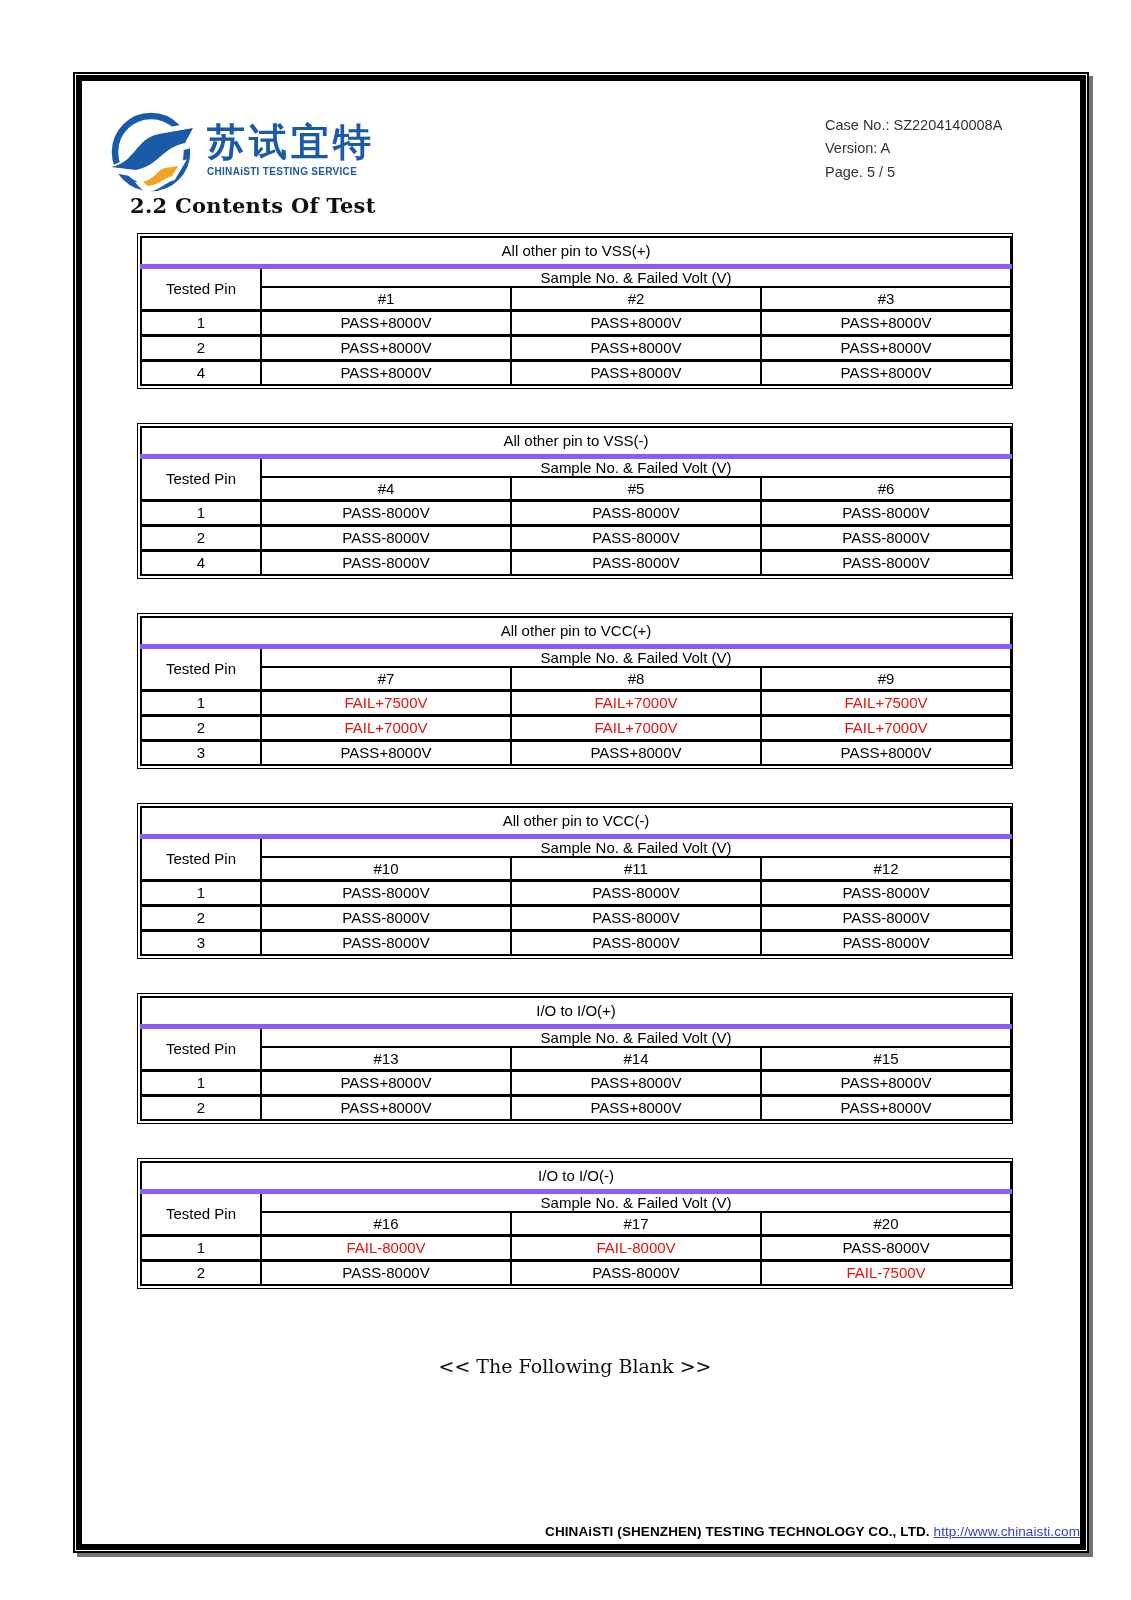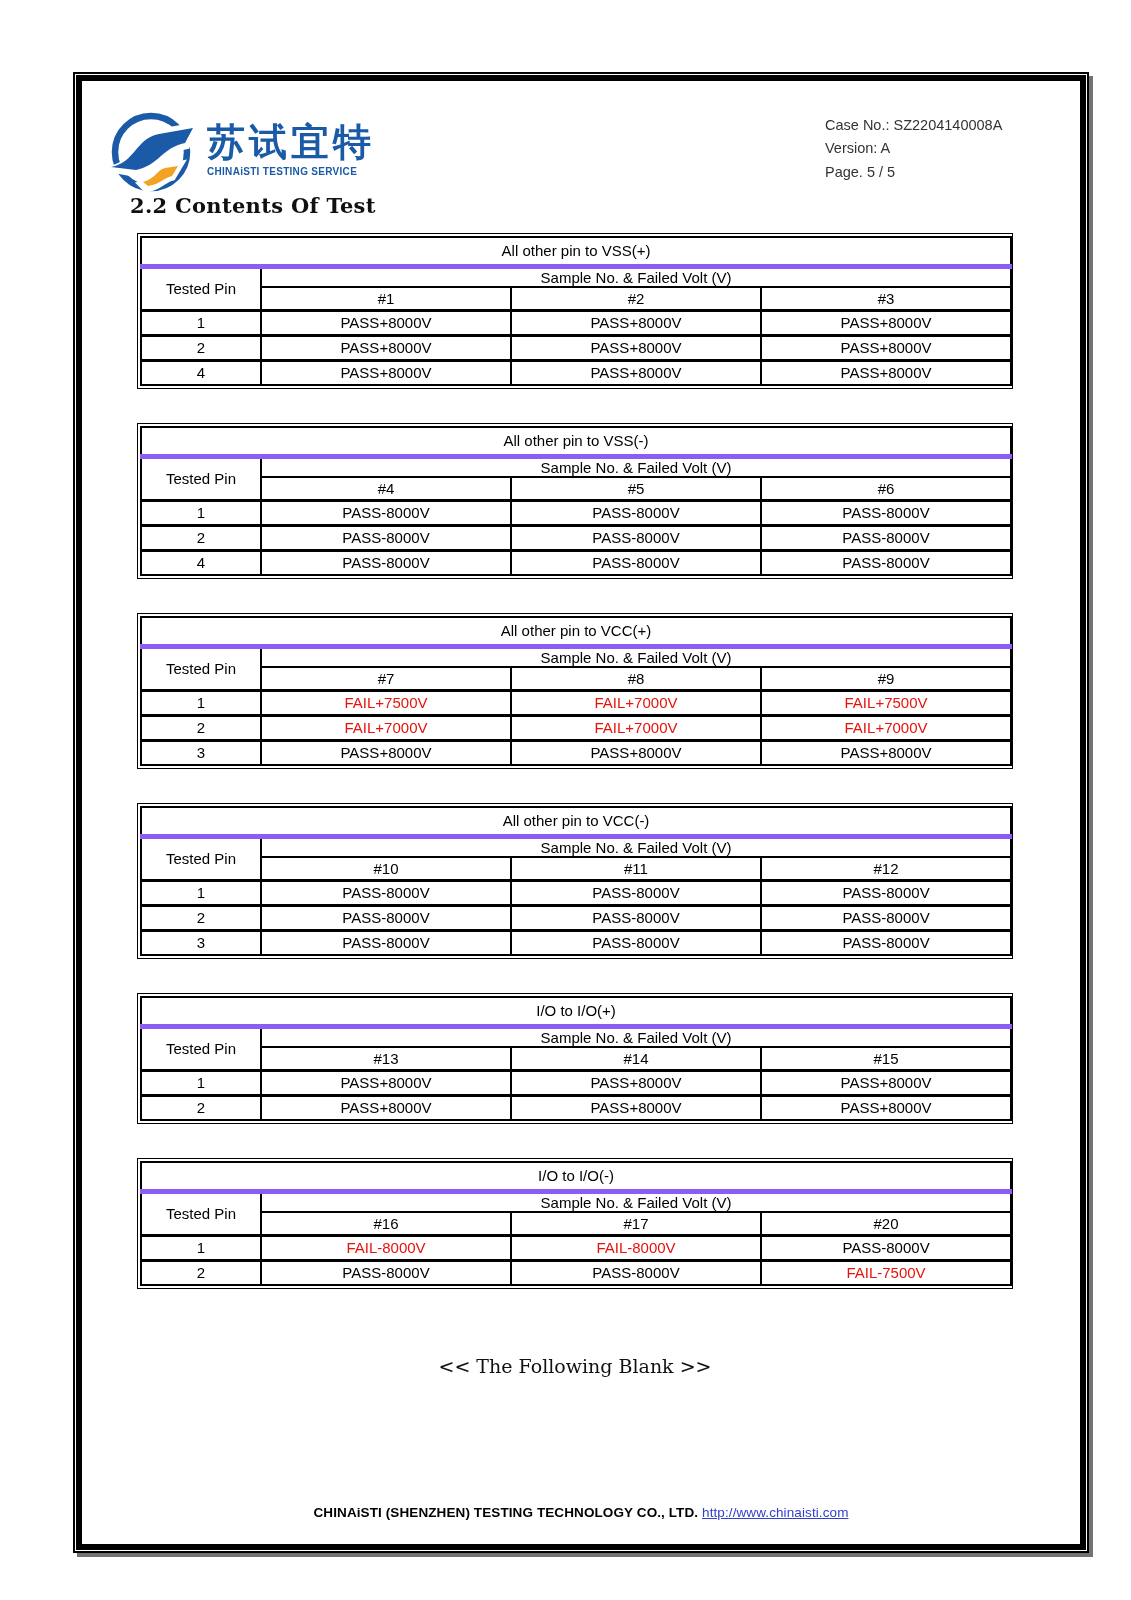--- a/index.html
+++ b/index.html
@@ -39,21 +39,21 @@
   td.t-id{height:23px;}
   tr.t-data td{height:25px;border-top:3px solid #000;}
   td.t-result.fail{color:var(--fail-red);}
   col.col-pin{width:120px;}
   col.col-s{width:250px;}
 
   .blank-note{position:absolute;left:55px;top:1274px;width:876px;text-align:center;
     font-size:19px;font-family:"DejaVu Serif","Liberation Serif",serif;color:#111;}
 
   
-  .footer{position:absolute;left:0;right:0;bottom:24px;text-align:center;}
+  .footer{position:absolute;left:0;right:0;bottom:5px;text-align:right;}
   .footer .company-line{font-size:13.5px;font-weight:700;letter-spacing:.1px;}
   .footer a{color:var(--link-blue);font-weight:400;text-decoration:underline;}
   .footer .address-line{font-size:13.5px;color:#1a1a1a;margin-top:9px;letter-spacing:-.1px;}
   .footer .phone{margin-left:30px;}
 </style>
 </head>
 <body>
 
 <div class="page-frame">
   <div class="frame-inner">

